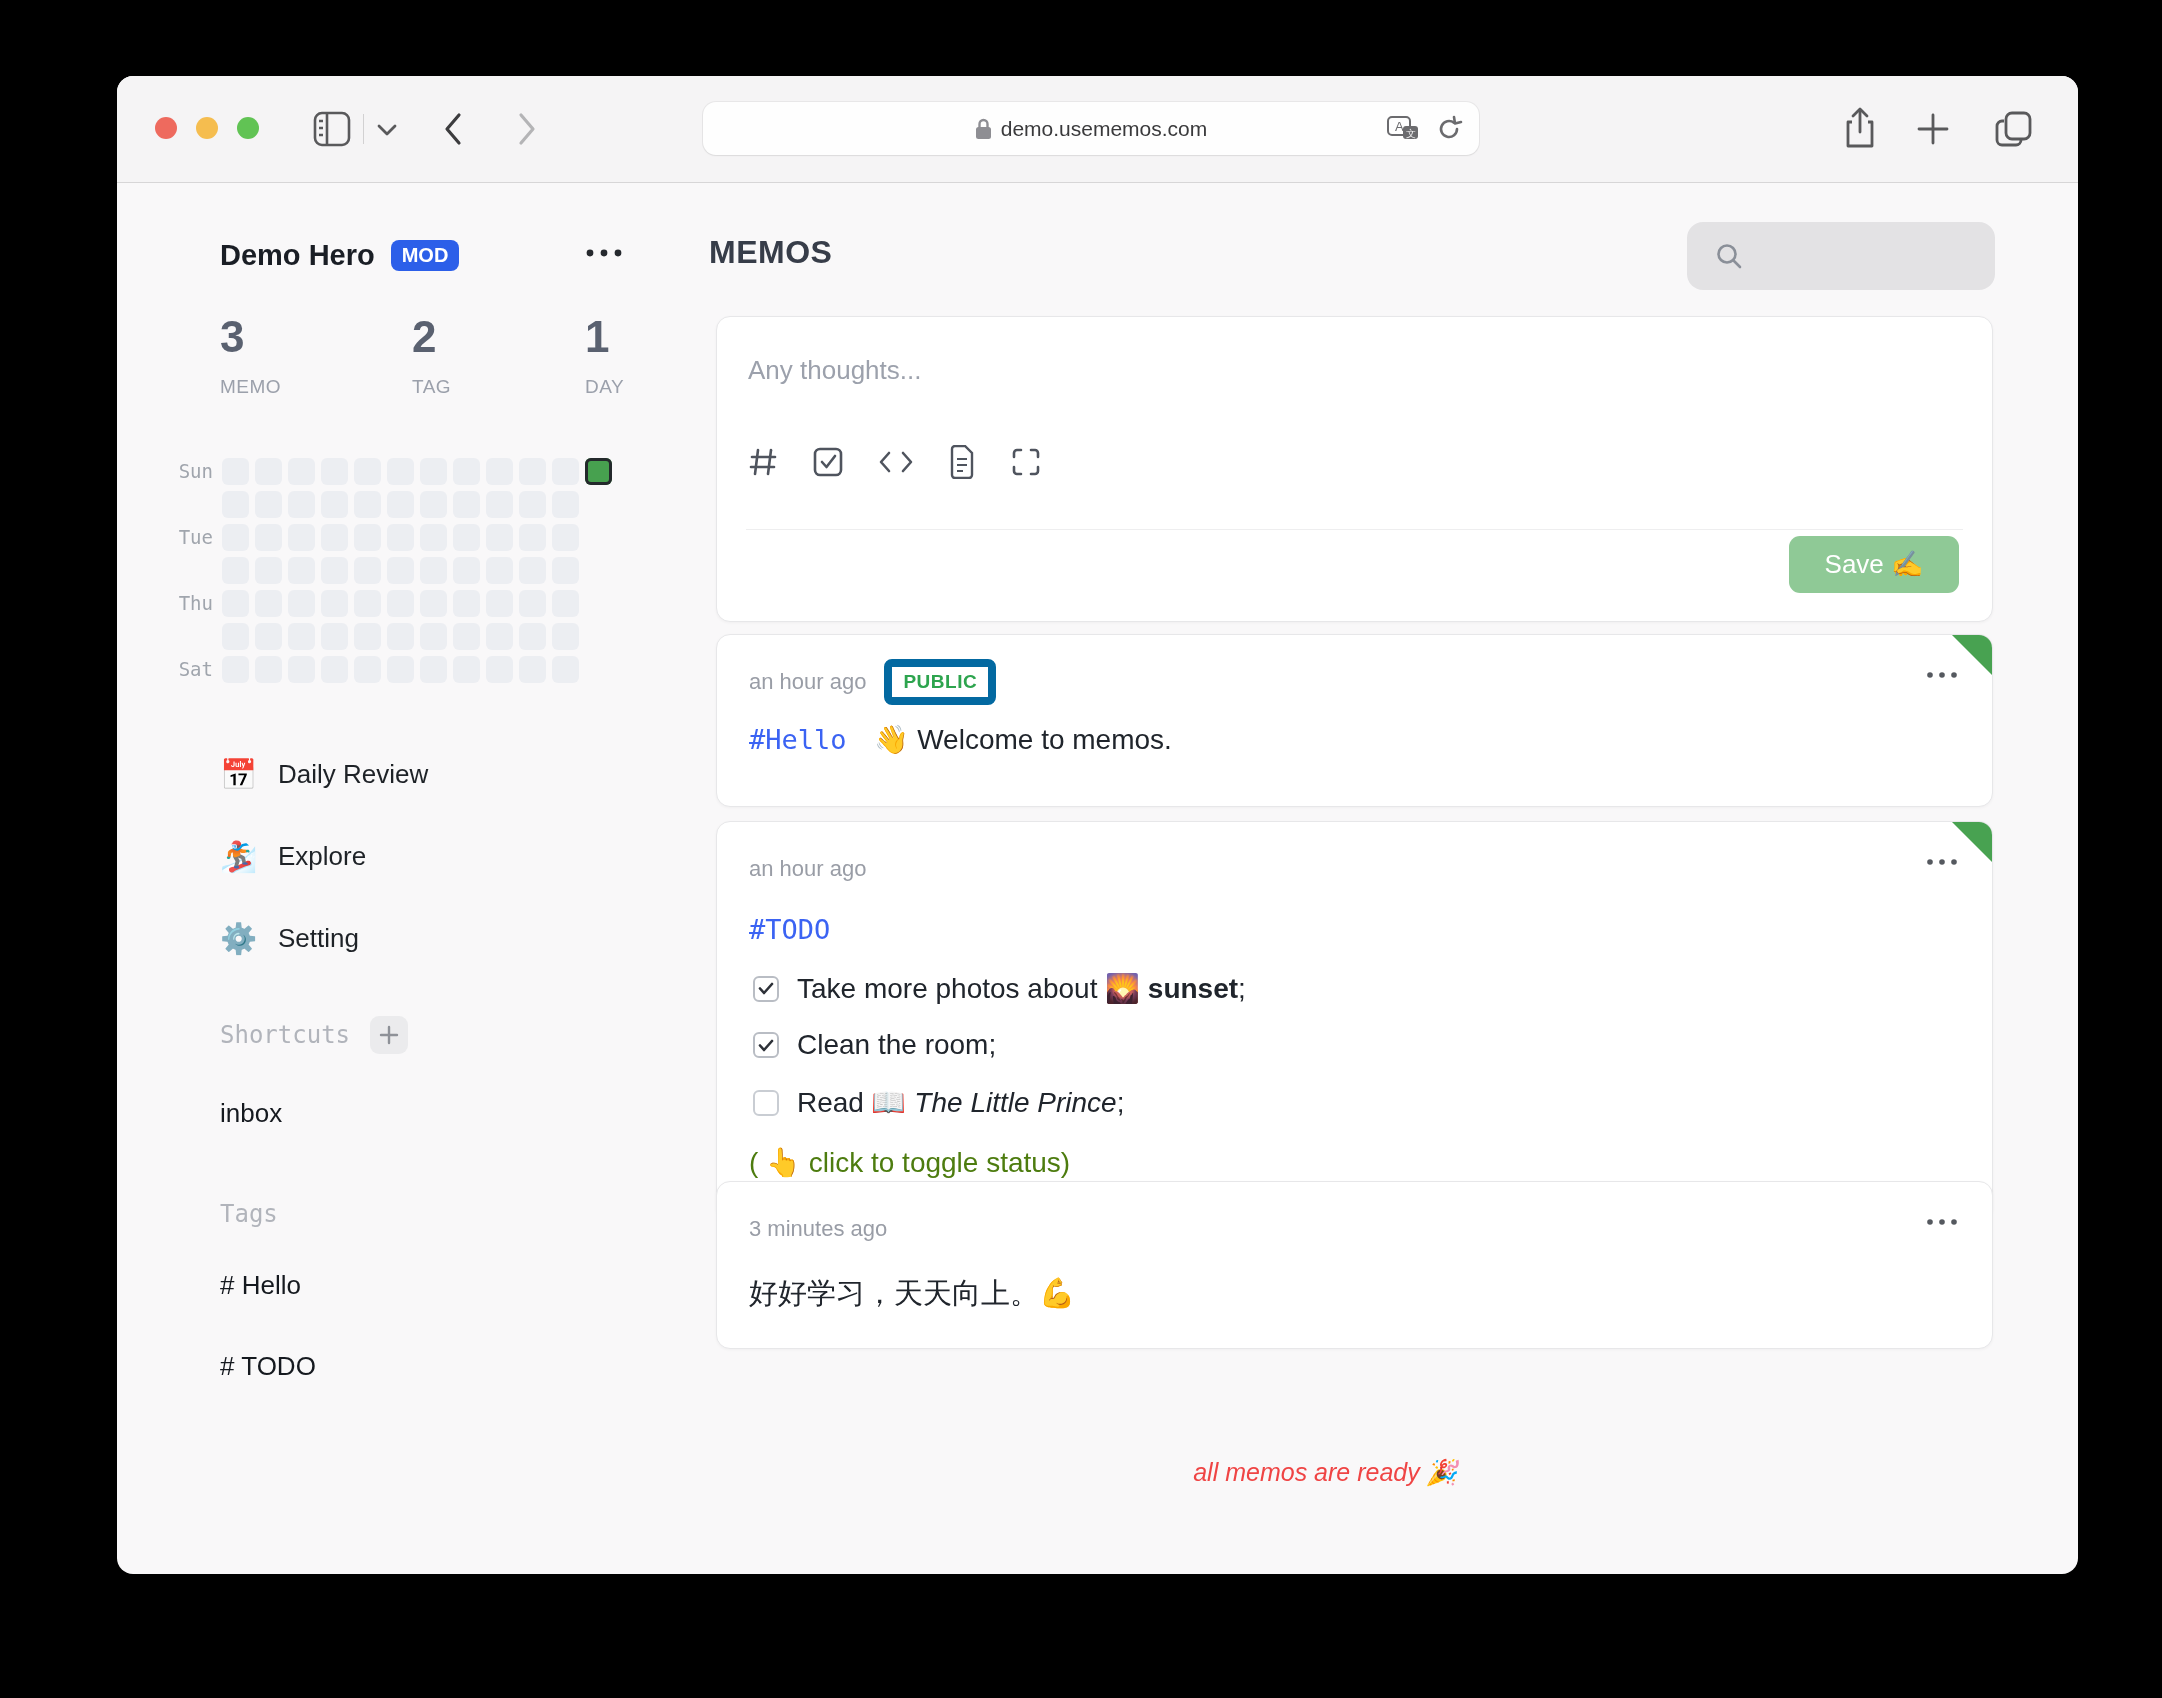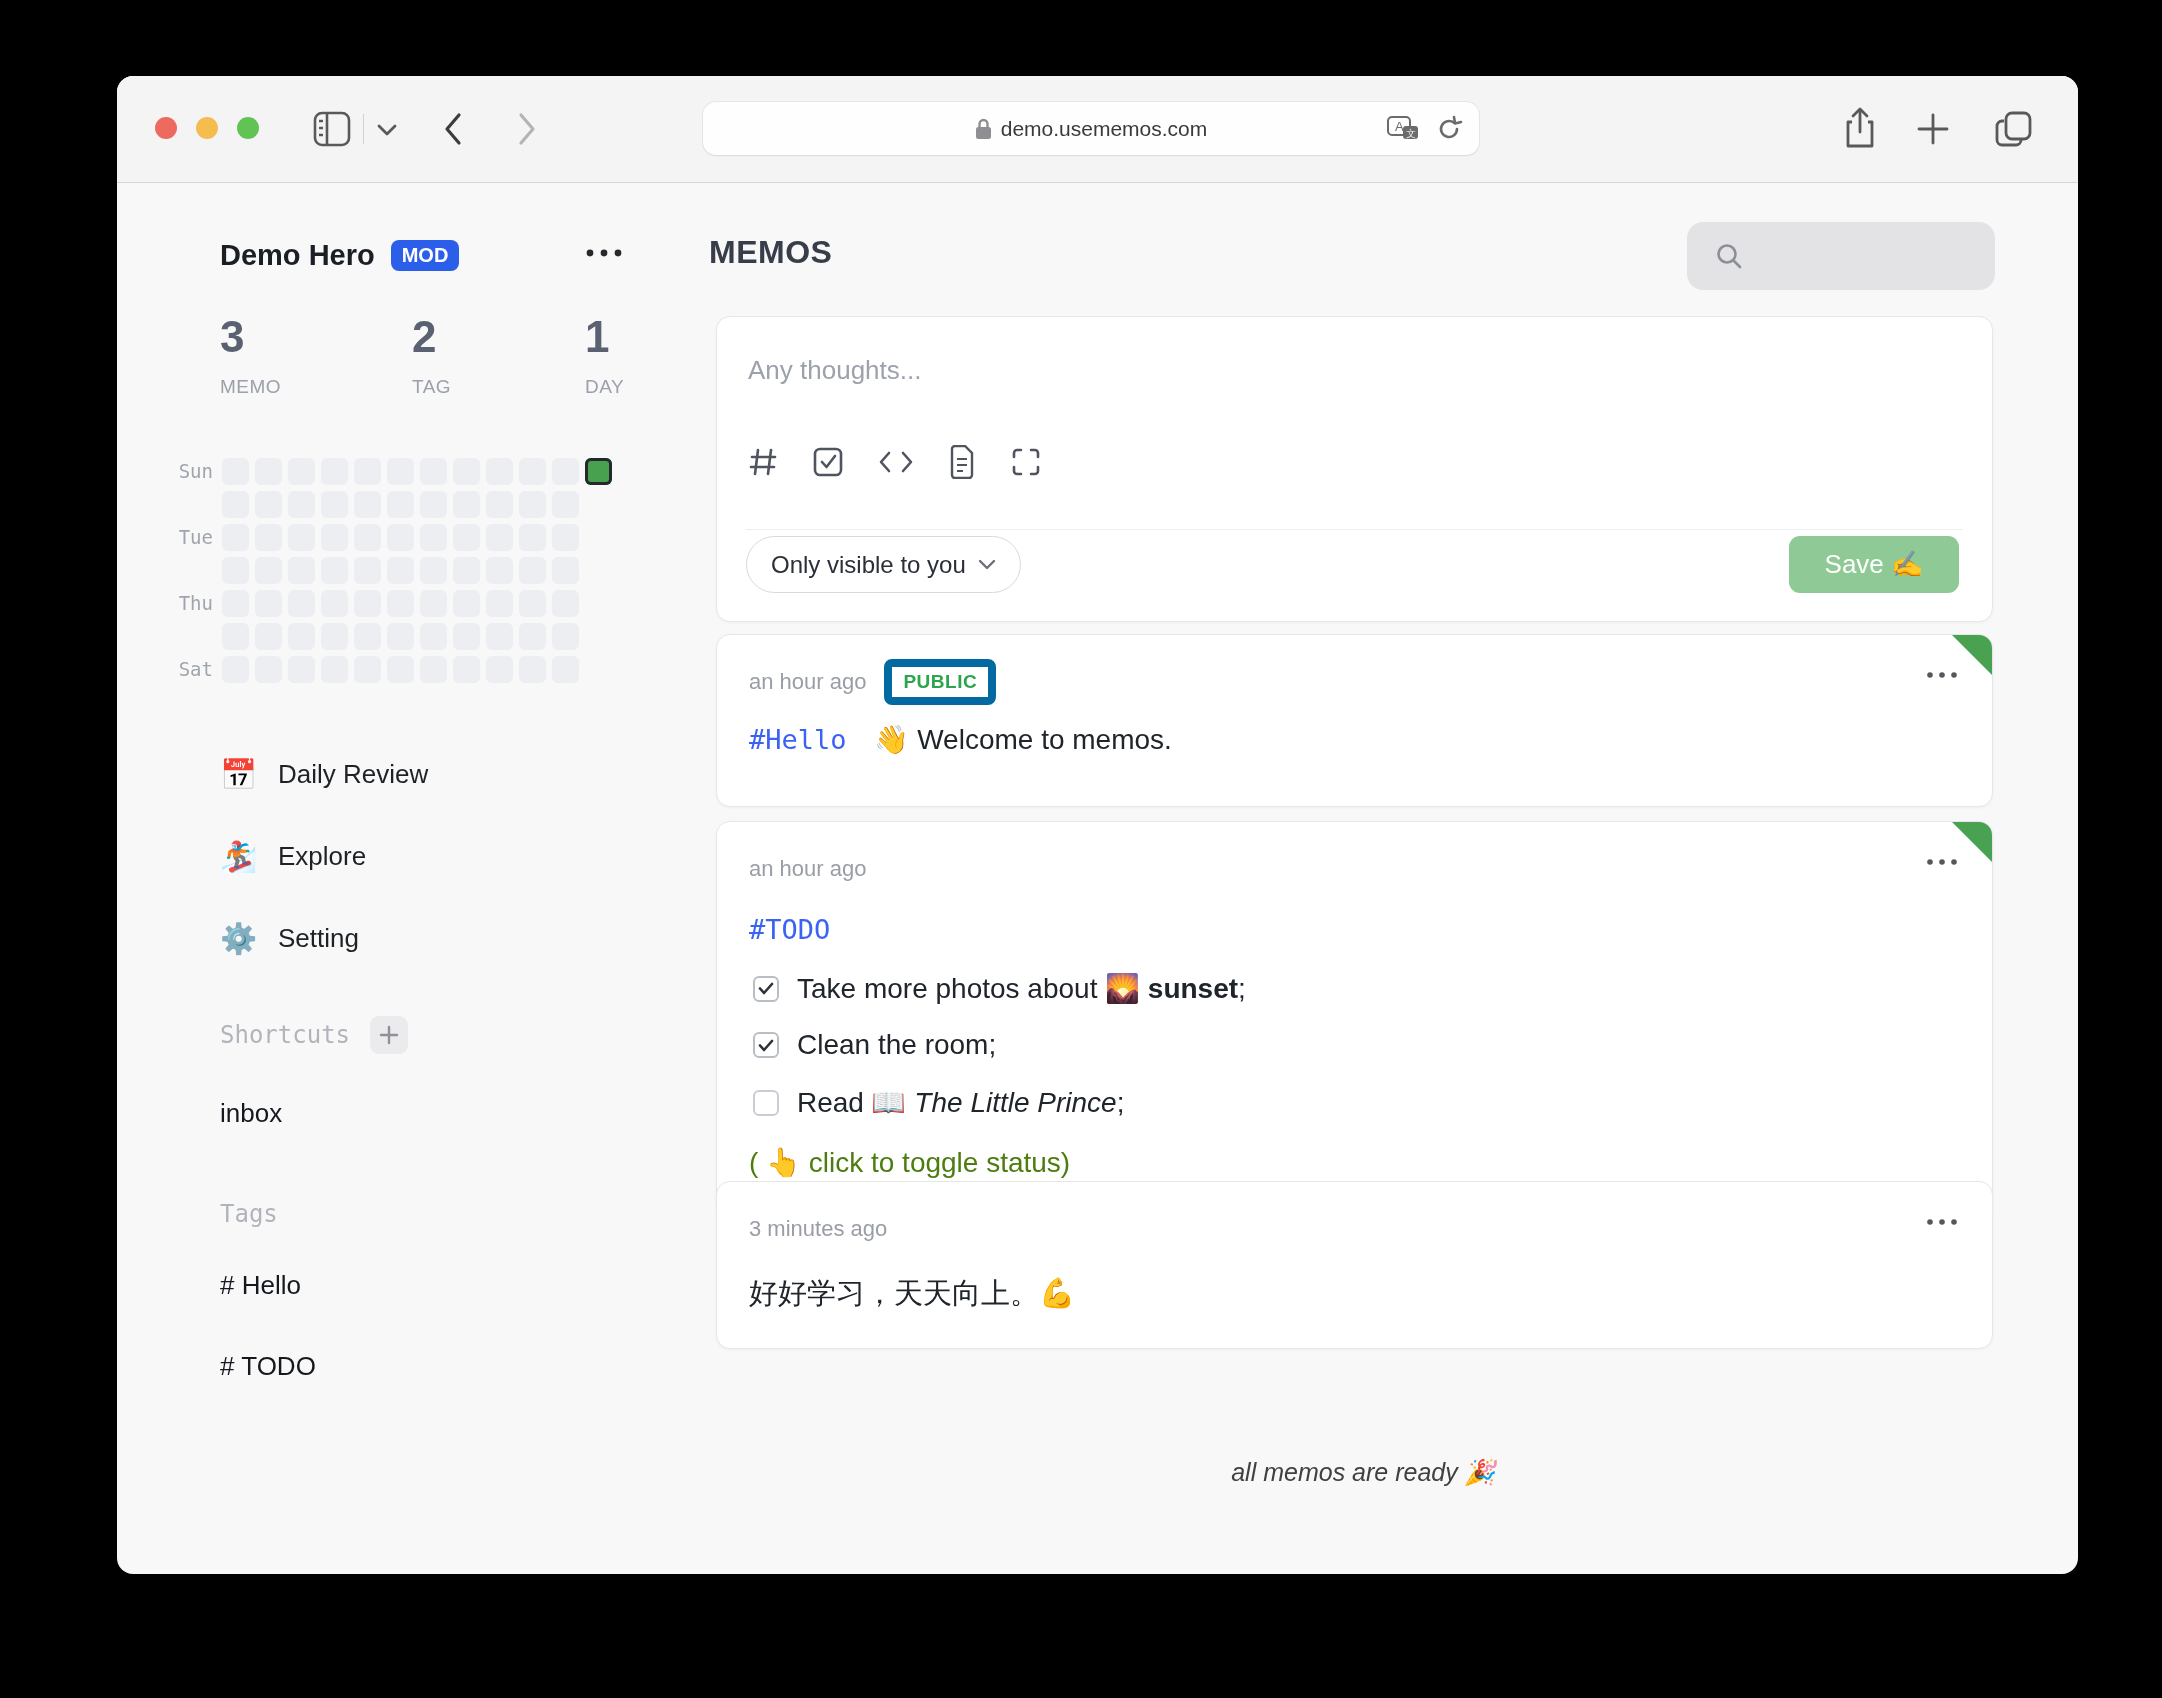--- a/index.html
+++ b/index.html
@@ -66,22 +66,22 @@
   .mdots{position:absolute;right:32px;top:36px;cursor:pointer;}
   .mcontent{position:absolute;left:32px;font-size:28px;color:#20252c;display:flex;align-items:baseline;gap:28px;}
   .mtag{font-family:"DejaVu Sans Mono",monospace;font-size:27px;color:#3b63f3;}
   .todo-row{position:absolute;left:36px;display:flex;align-items:center;gap:18px;}
   .cb{width:26px;height:26px;border-radius:6px;border:2px solid #b9bdc4;background:#fff;
       display:flex;align-items:center;justify-content:center;box-sizing:border-box;}
   .todo-text{font-size:28px;color:#20252c;}
   .todo-text b{font-weight:bold;}
   .todo-text i{font-style:italic;}
   .note-line{position:absolute;left:32px;font-size:28px;color:#4d7c0f;}
-  .footer{position:absolute;left:608px;top:1382px;width:1277px;text-align:center;
-          font-size:25px;font-style:italic;color:#404040;}
+  .footer{position:absolute;left:570px;top:1382px;width:1277px;text-align:center;
+          font-size:25px;font-style:italic;color:#ef4444;}
 </style>
 </head>
 <body>
 
 <div class="stage">
   <div class="win">
 
     <div class="chrome">
       <div class="tl red"></div>
       <div class="tl yellow"></div>
@@ -308,26 +308,20 @@
           <line x1="9" y1="26" x2="15" y2="26" stroke="#4f545e" stroke-width="2.2"></line>
         </svg>
         <svg width="32" height="32" viewBox="0 0 32 32" style="position:static">
           <path d="M4 11 V7 a3 3 0 0 1 3-3 h4" fill="none" stroke="#4f545e" stroke-width="2.6" stroke-linecap="round"></path>
           <path d="M21 4 h4 a3 3 0 0 1 3 3 v4" fill="none" stroke="#4f545e" stroke-width="2.6" stroke-linecap="round"></path>
           <path d="M28 21 v4 a3 3 0 0 1 -3 3 h-4" fill="none" stroke="#4f545e" stroke-width="2.6" stroke-linecap="round"></path>
           <path d="M11 28 H7 a3 3 0 0 1 -3-3 v-4" fill="none" stroke="#4f545e" stroke-width="2.6" stroke-linecap="round"></path>
         </svg>
       </div>
       <div class="divider"></div>
-      <div class="vis-pill">
-        <span>Only visible to you</span>
-        <svg width="18" height="12" viewBox="0 0 18 12" style="position:static">
-          <polyline points="2,2 9,9 16,2" fill="none" stroke="#6a6f78" stroke-width="2.4" stroke-linecap="round" stroke-linejoin="round"></polyline>
-        </svg>
-      </div>
       <div class="save-btn">Save ✍️</div>
     </div>
 
     <div class="card memo1 pin">
       <div class="mhead">
         <span class="mtime">an hour ago</span>
         <span class="mbadge">PUBLIC</span>
       </div>
       <svg class="mdots" width="34" height="8" viewBox="0 0 34 8">
         <circle cx="4" cy="4" r="2.8" fill="#55595f"></circle>

